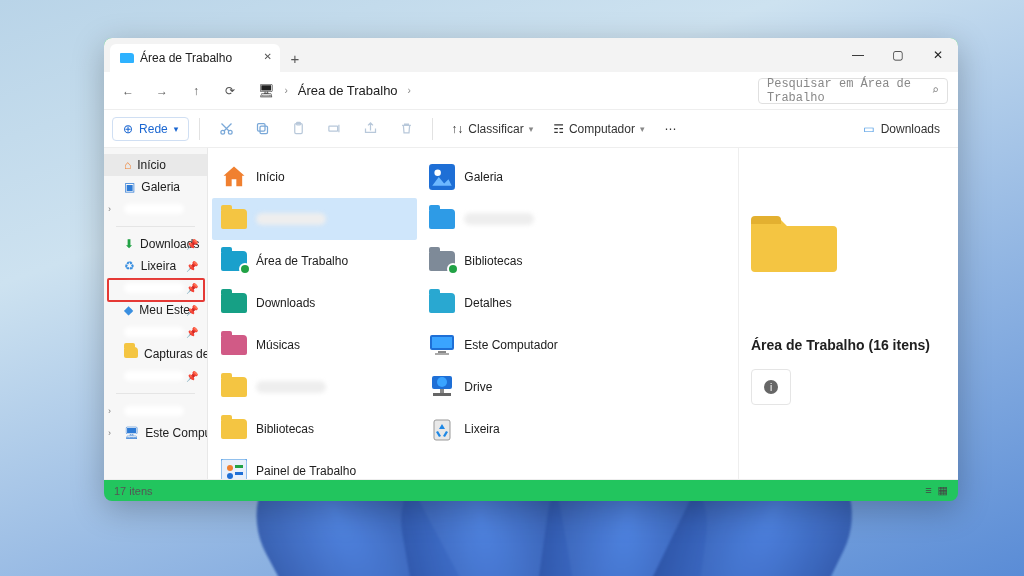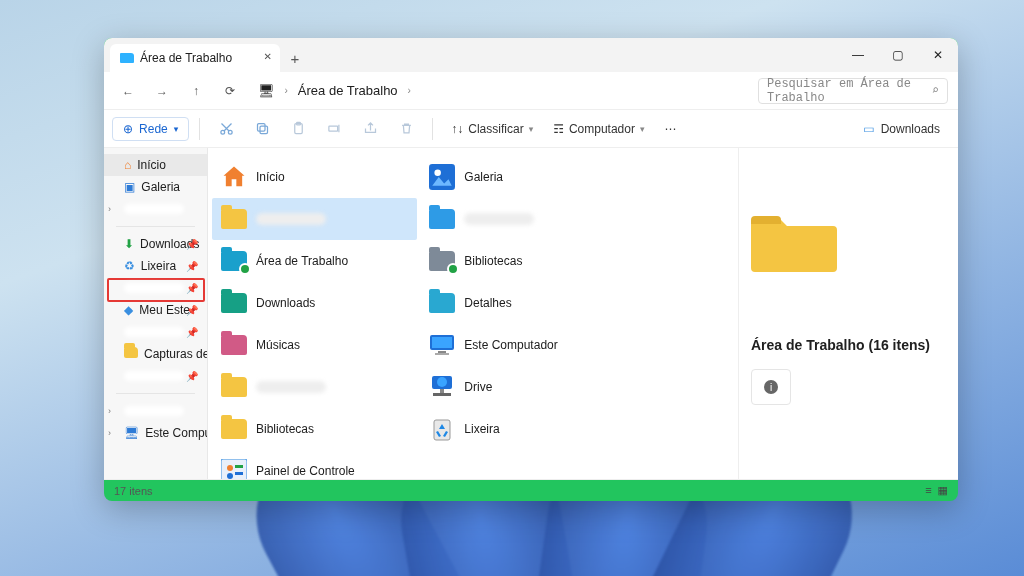--- a/index.html
+++ b/index.html
@@ -413,21 +413,21 @@
             </div><div class="item">
               <span class="ico">
                 <svg width="26" height="24" viewBox="0 0 26 24">
                   <rect width="26" height="24" rx="2" fill="#e8f0fb" stroke="#3a8fe0"></rect>
                   <circle cx="9" cy="9" r="3" fill="#f08030"></circle>
                   <rect x="14" y="6" width="8" height="3" fill="#21a245"></rect>
                   <rect x="14" y="13" width="8" height="3" fill="#1e6fd6"></rect>
                   <circle cx="9" cy="17" r="3" fill="#1e6fd6"></circle>
                 </svg>
               </span>
-              <span class="lbl">Painel de Controle</span>
+              <span class="lbl">Painel de Trabalho</span>
             </div></div>
         <div class="col" id="col1"><div class="item">
               <span class="ico">
                 <svg width="26" height="26" viewBox="0 0 24 24">
                   <rect width="24" height="24" rx="3" fill="#1e6fd6"></rect>
                   <circle cx="8" cy="8" r="3" fill="#fff"></circle>
                   <path d="M3 20l6-8 5 6 4-4 3 6z" fill="#6db8ff"></path>
                 </svg>
               </span>
               <span class="lbl">Galeria</span>

